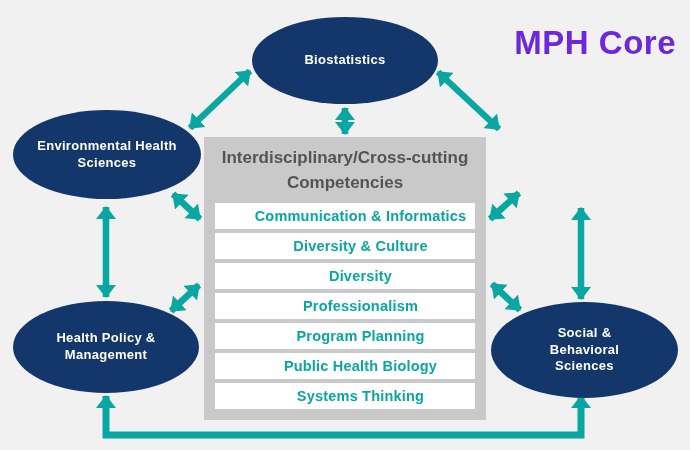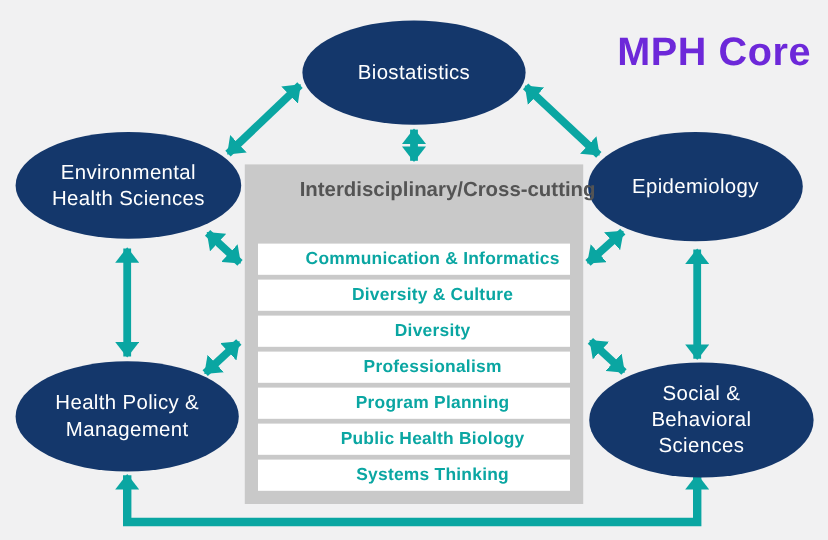--- a/index.html
+++ b/index.html
@@ -19,22 +19,22 @@
     width: 690px; height: 450px;
     z-index: 1;
   }
   .node {
     position: absolute;
     background: #14376b;
     border-radius: 50%;
     display: flex; align-items: center; justify-content: center;
     text-align: center;
     color: #ffffff;
-    font-weight: normal;
-    font-size: 17px;
+    font-weight: bold;
+    font-size: 13px;
     line-height: 1.28;
     letter-spacing: 0.3px;
     z-index: 2;
   }
   .node-biostatistics { left: 252px; top: 17px;  width: 186px; height: 87px; padding: 0 18px; box-sizing: border-box; }
   .node-ehs           { left: 13px;  top: 110px; width: 188px; height: 89px; padding: 0 20px; box-sizing: border-box; }
   .node-epidemiology  { left: 490px; top: 110px; width: 179px; height: 91px; padding: 0 15px; box-sizing: border-box; }
   .node-hpm           { left: 13px;  top: 301px; width: 186px; height: 92px; padding: 0 18px; box-sizing: border-box; }
   .node-sbs           { left: 491px; top: 302px; width: 187px; height: 96px; padding: 0 37px; box-sizing: border-box; }
 
@@ -56,21 +56,20 @@
     box-sizing: border-box;
   }
   .box-title {
     position: absolute;
     left: 0; top: 9px; width: 100%;
     text-align: center;
     color: #545454;
     font-size: 17px;
     font-weight: bold;
     line-height: 1.45;
-    margin-left: 28px;
   }
   .rows {
     position: absolute;
     left: 11px; top: 66px;
     width: 260px;
     display: flex; flex-direction: column; gap: 4px;
   }
   .competency-row {
     height: 26px;
     background: #ffffff;
@@ -108,33 +107,31 @@
   </svg>
 
   <div class="page-title">MPH Core</div>
 
   <div class="node node-biostatistics">
     <span>Biostatistics</span>
   </div>
   <div class="node node-ehs">
     <span>Environmental Health Sciences</span>
   </div>
-  <div class="node node-epidemiology">
-    <span>Epidemiology</span>
-  </div>
   <div class="node node-hpm">
     <span>Health Policy &amp; Management</span>
   </div>
   <div class="node node-sbs">
     <span>Social &amp; Behavioral Sciences</span>
   </div>
 
   <div class="competencies-box">
     <div class="box-title">
       <div>Interdisciplinary/Cross-cutting</div>
+      <div>Competencies</div>
     </div>
     <div class="rows">
       <div class="competency-row">
         <span>Communication &amp; Informatics</span>
       </div>
       <div class="competency-row">
         <span>Diversity &amp; Culture</span>
       </div>
       <div class="competency-row">
         <span>Diversity</span>

